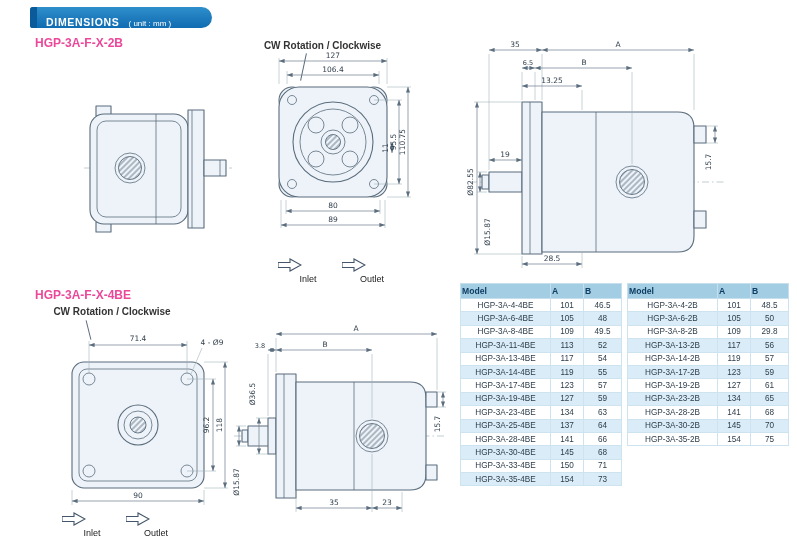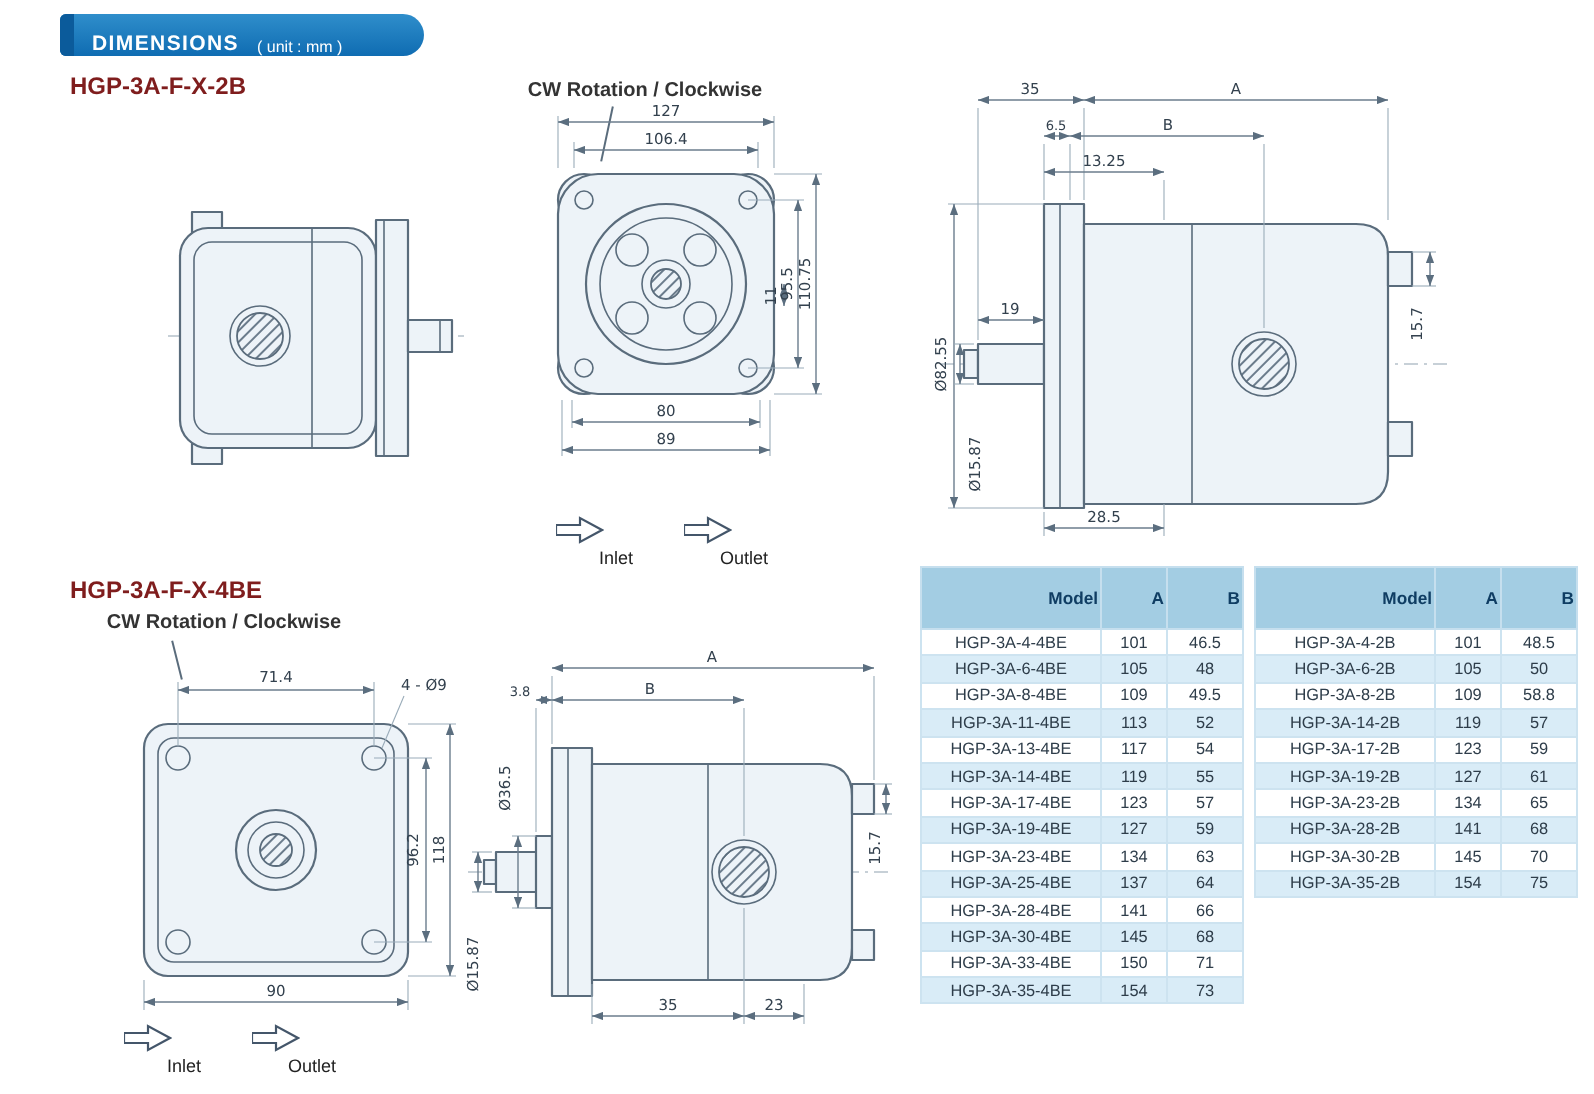--- a/index.html
+++ b/index.html
@@ -8,21 +8,21 @@
   .page { position:relative; width:797px; height:547px; background:#ffffff; overflow:hidden; margin:0 auto; }
   .abs { position:absolute; }
 
   
   .banner { left:30px; top:7px; width:182px; height:21px; display:flex; align-items:flex-end;
             background:linear-gradient(180deg,#2f8ecb,#0f6cb2); border-radius:3px 11px 11px 3px; color:#fff; }
   .banner-accent { width:7px; height:21px; background:#0b5b9b; border-radius:3px 0 0 3px; margin-right:9px; flex:0 0 auto; }
   .banner-title { font-size:10.5px; font-weight:bold; letter-spacing:.7px; }
   .banner-unit { font-size:8px; margin-left:9px; }
 
-  .sec-title { font-size:12px; font-weight:bold; color:#7f1d1d; }
+  .sec-title { font-size:12px; font-weight:bold; color:#ec4899; }
   .cw-label { font-size:10px; color:#333; text-align:center;font-weight:bold; }
   .leader { position:absolute; width:1.2px; background:#5a6c7c; }
 
   
   svg.drawing { position:absolute; overflow:visible; }
   svg text { font-family:"DejaVu Sans",sans-serif; }
   .body  { fill:#edf3f8; stroke:#5a6c7c; stroke-width:1.1; stroke-linejoin:round; }
   .thin  { fill:none; stroke:#5a6c7c; stroke-width:0.8; }
   .hatch { fill:url(#hatch); stroke:#5a6c7c; stroke-width:0.9; }
   .dim   { stroke:#6b7d8d; stroke-width:0.7; fill:none; }
@@ -32,21 +32,21 @@
   text.dts { font-size:6.5px; fill:#33414e; text-anchor:middle; }
 
   
   .io { position:absolute; display:flex; gap:16px; }
   .io-item { width:48px; display:flex; flex-direction:column; align-items:center; gap:2px; }
   .io-label { font-size:9px; color:#222;padding-left:36px; }
 
   
   table.dim-table { position:absolute; border-collapse:collapse; width:161px; table-layout:fixed; }
   .dim-table th { background:#a3cde3; color:#0f3d63; font-size:8.6px; font-weight:bold;
-                  border:1px solid #c6dfee; padding:2px 1px; height:31px; text-align:right; }
+                  border:1px solid #c6dfee; padding:2px 1px; height:15px; text-align:left; }
   .dim-table td { font-size:8.2px; color:#2e3d4a; border:1px solid #cde3f0; text-align:center;
                   padding:1px 1px; height:13.4px; background:#fff; white-space:nowrap; overflow:hidden; }
   .dim-table tbody tr:nth-child(even) td { background:#d9ecf7; }
 </style>
 </head>
 <body>
 
 <div class="page">
 
   <svg width="0" height="0" style="position:absolute" aria-hidden="true">
@@ -417,21 +417,26 @@
           <td>48.5</td>
         </tr>
         <tr>
           <td>HGP-3A-6-2B</td>
           <td>105</td>
           <td>50</td>
         </tr>
         <tr>
           <td>HGP-3A-8-2B</td>
           <td>109</td>
-          <td>58.8</td>
+          <td>29.8</td>
+        </tr>
+        <tr>
+          <td>HGP-3A-13-2B</td>
+          <td>117</td>
+          <td>56</td>
         </tr>
         <tr>
           <td>HGP-3A-14-2B</td>
           <td>119</td>
           <td>57</td>
         </tr>
         <tr>
           <td>HGP-3A-17-2B</td>
           <td>123</td>
           <td>59</td>

